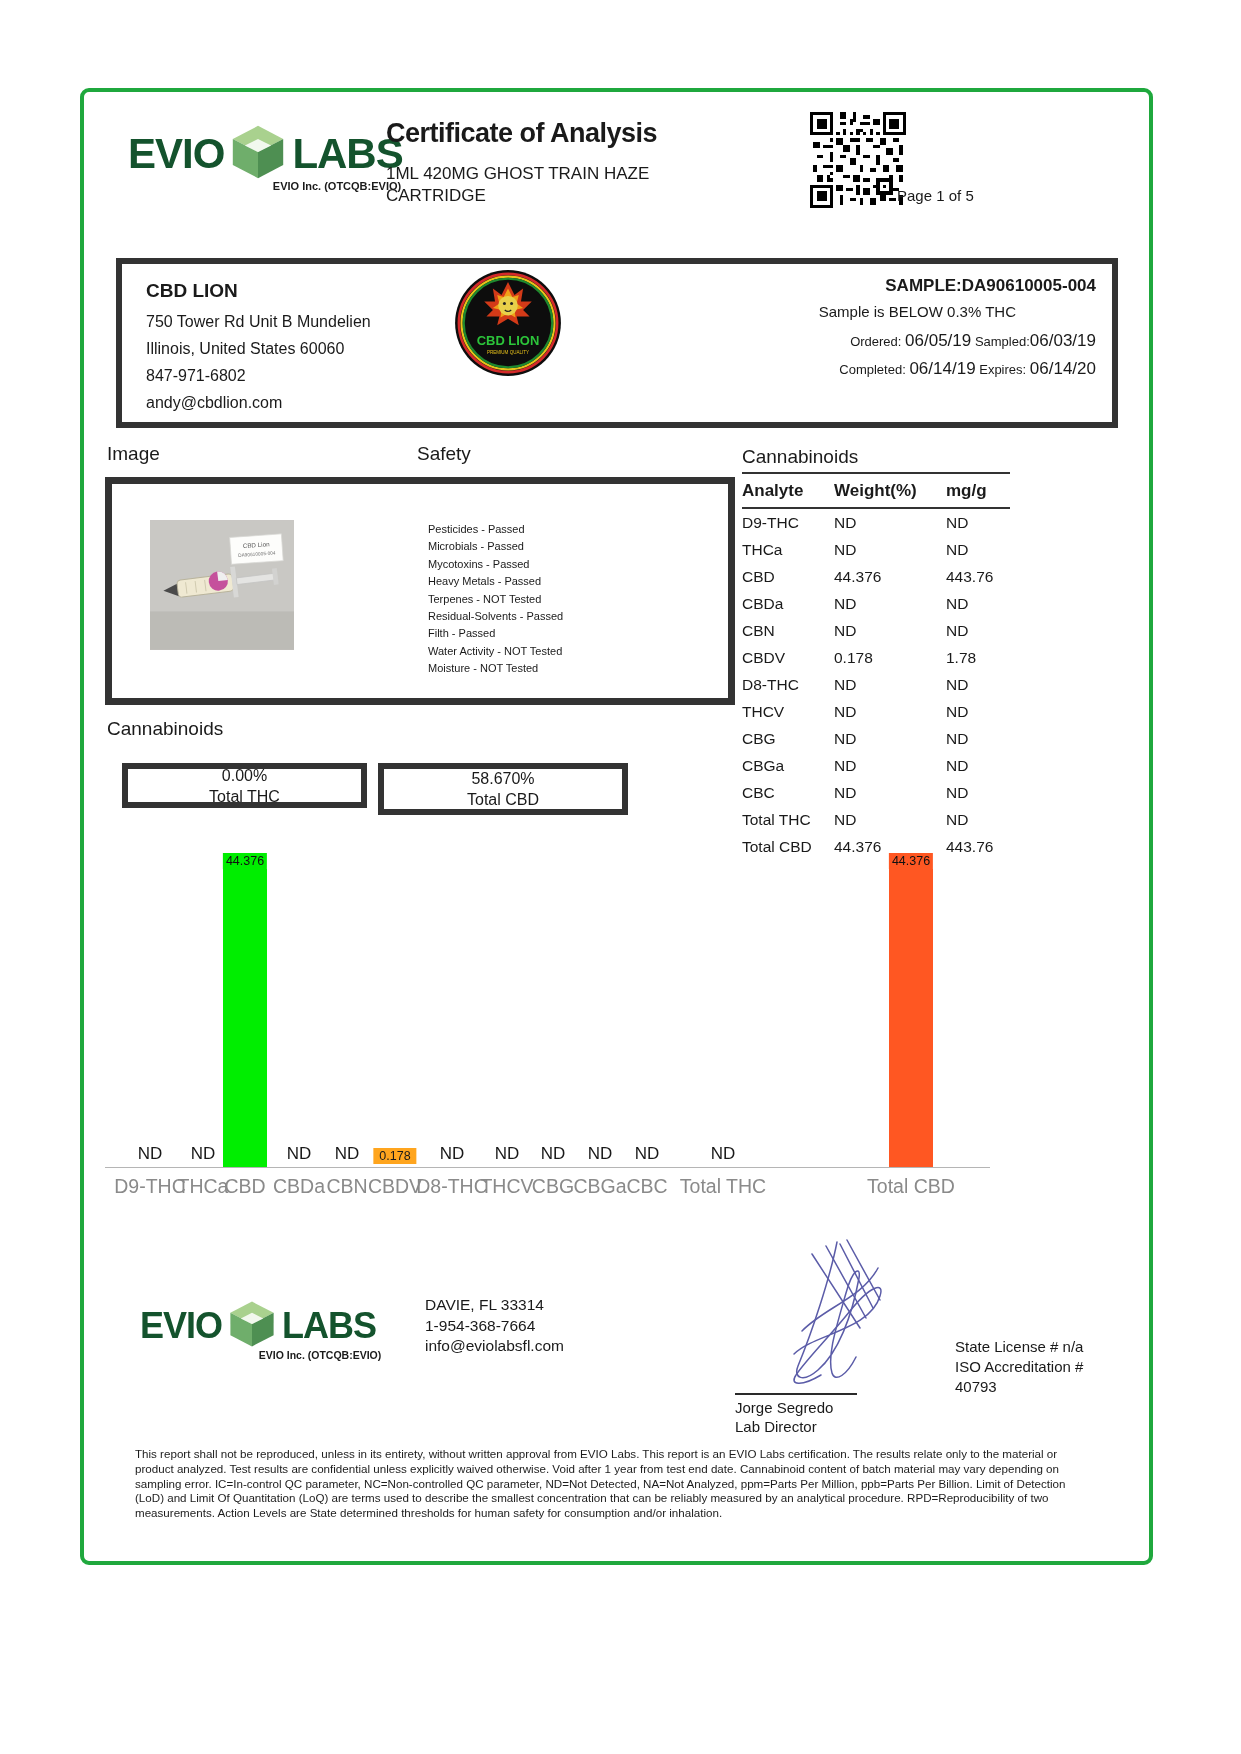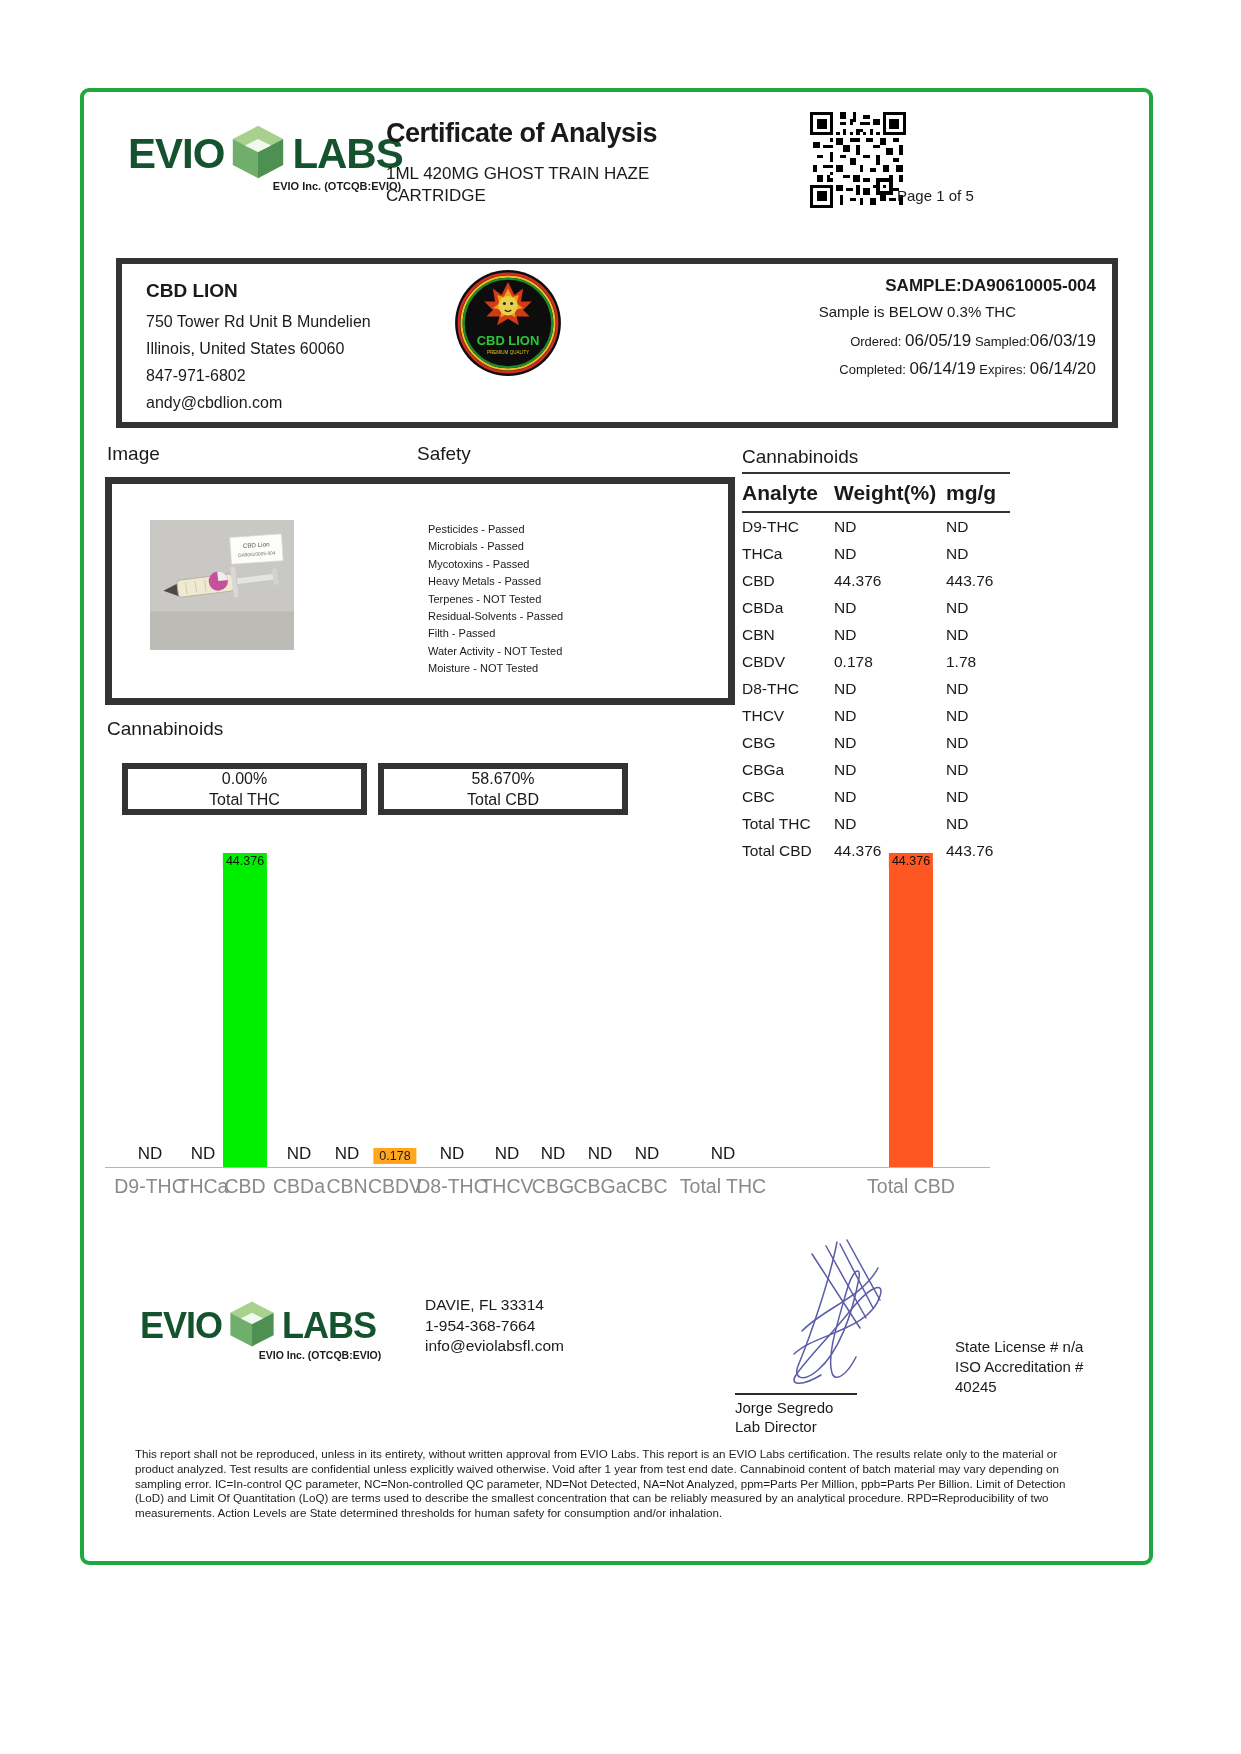--- a/index.html
+++ b/index.html
@@ -38,28 +38,28 @@
   .sec-h { font-size:19px; font-weight:normal; }
   .right-col-h { left:742px; top:446px; width:268px; border-bottom:2px solid #333; padding-bottom:4px; }
 
   
   .is-box { left:105px; top:477px; width:630px; height:228px; border:7px solid #333; }
   .photo { position:absolute; left:38px; top:36px; width:144px; height:130px; background:#c9c8c4; overflow:hidden; }
   .safety-list { position:absolute; left:316px; top:37px; font-size:11px; line-height:17.4px; }
 
   
   .ctable { left:742px; top:481px; width:268px; font-size:15.5px; }
-  .ctable .thead { display:flex; font-weight:bold; font-size:21px; padding-bottom:6px; border-bottom:2px solid #333; }
+  .ctable .thead { display:flex; font-weight:bold; font-size:17px; padding-bottom:6px; border-bottom:2px solid #333; }
   .ctable .trow { display:flex; height:27px; align-items:center; }
   .ctable .trow:first-of-type { margin-top:3px; }
   .c1 { width:92px; } .c2 { width:112px; } .c3 { width:64px; }
 
   
   .total-box { border:6px solid #333; display:flex; flex-direction:column; justify-content:center; align-items:center; font-size:16px; line-height:21px; }
-  .tb1 { left:122px; top:763px; width:245px; height:52px;align-items:center; }
+  .tb1 { left:122px; top:763px; width:245px; height:45px;align-items:center; }
   .tb2 { left:378px; top:763px; width:250px; height:52px; }
 
   
   .chart-area { left:105px; top:851px; width:885px; height:317px; border-bottom:1px solid #b5b5b5; }
   .slot { position:absolute; bottom:0; width:44px; height:100%; }
   .bar { position:absolute; bottom:0; left:0; width:100%; }
   .bar-label { position:absolute; left:50%; transform:translateX(-50%); font-size:12.5px; padding:1px 3px; white-space:nowrap; color:#111; }
   .nd-label { position:absolute; bottom:3px; left:50%; transform:translateX(-50%); font-size:17px; color:#1a1a1a; white-space:nowrap; }
   .nd-label.tinted { font-size:12.5px; padding:1px 6px; }
   .cat-row { left:105px; top:1175px; width:885px; height:26px; }
@@ -405,16 +405,16 @@
 </div>
 <div class="abs sig-line"></div>
 <div class="abs sig-name">
   <div>Jorge Segredo</div>
   <div>Lab Director</div>
 </div>
 
 <div class="abs license">
   <div>State License # n/a</div>
   <div>ISO Accreditation #</div>
-  <div>40245</div>
+  <div>40793</div>
 </div>
 
 <div class="abs disclaimer">This report shall not be reproduced, unless in its entirety, without written approval from EVIO Labs. This report is an EVIO Labs certification. The results relate only to the material or product analyzed. Test results are confidential unless explicitly waived otherwise. Void after 1 year from test end date. Cannabinoid content of batch material may vary depending on sampling error. IC=In-control QC parameter, NC=Non-controlled QC parameter, ND=Not Detected, NA=Not Analyzed, ppm=Parts Per Million, ppb=Parts Per Billion. Limit of Detection (LoD) and Limit Of Quantitation (LoQ) are terms used to describe the smallest concentration that can be reliably measured by an analytical procedure. RPD=Reproducibility of two measurements. Action Levels are State determined thresholds for human safety for consumption and/or inhalation.</div>
 
 </body></html>

